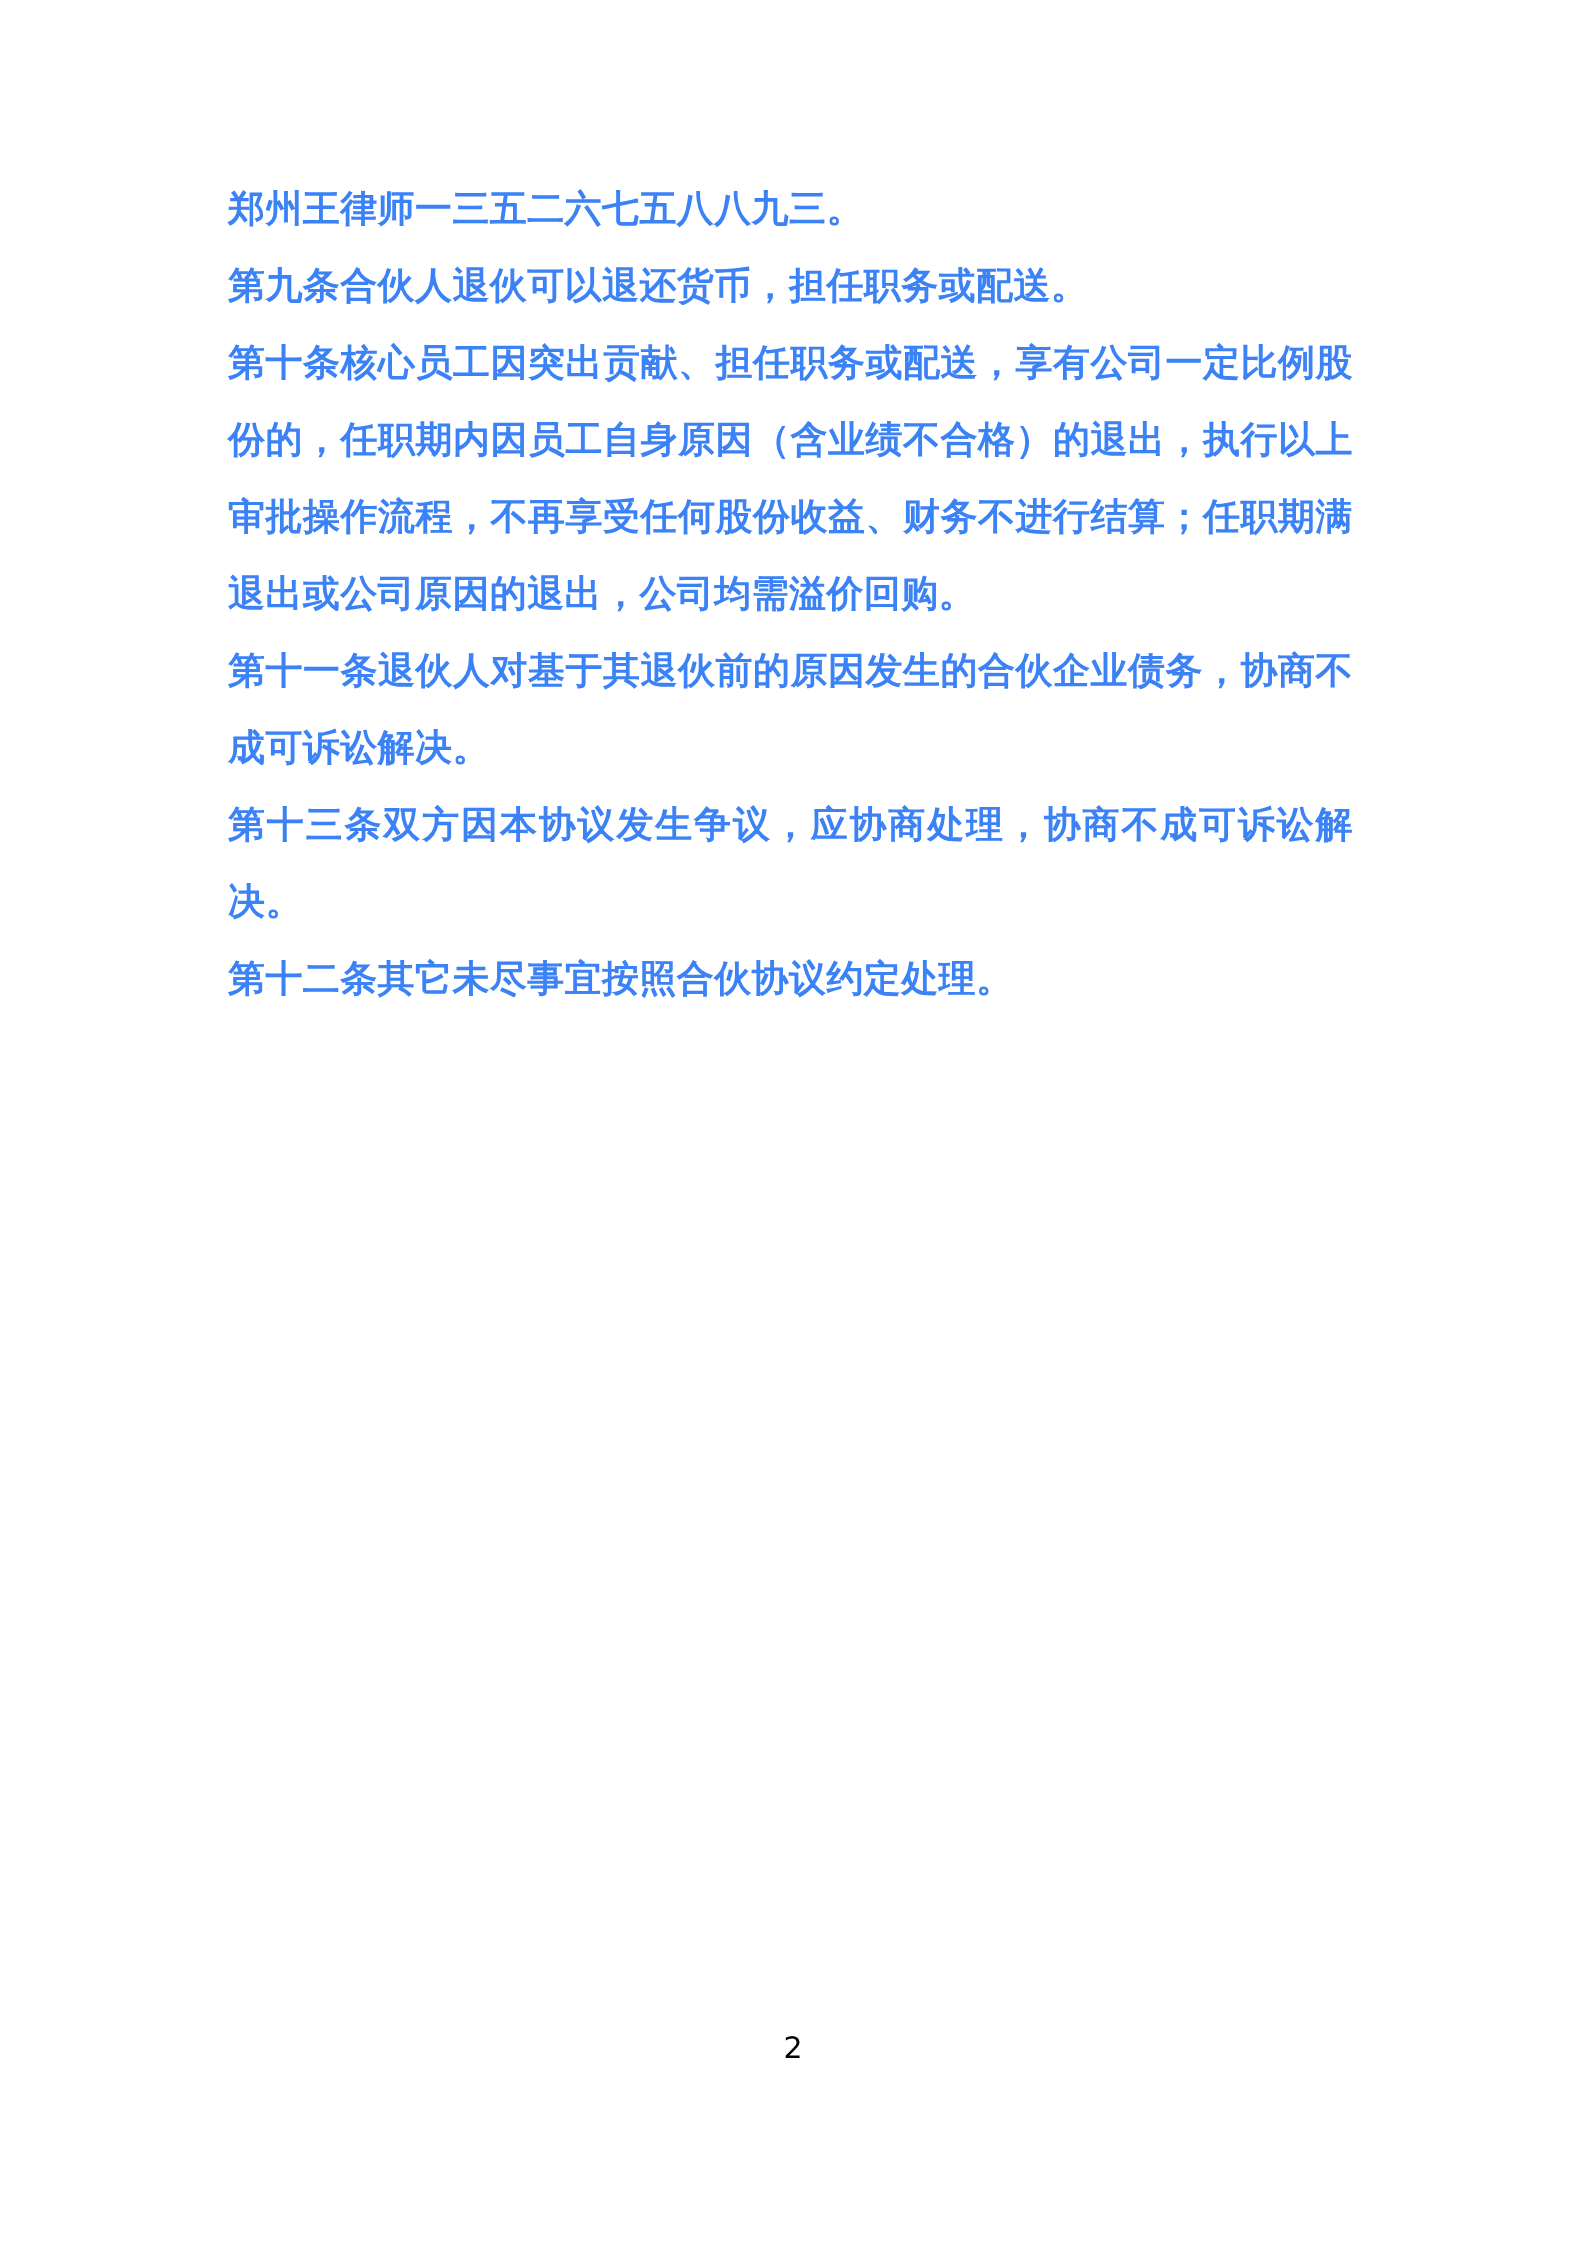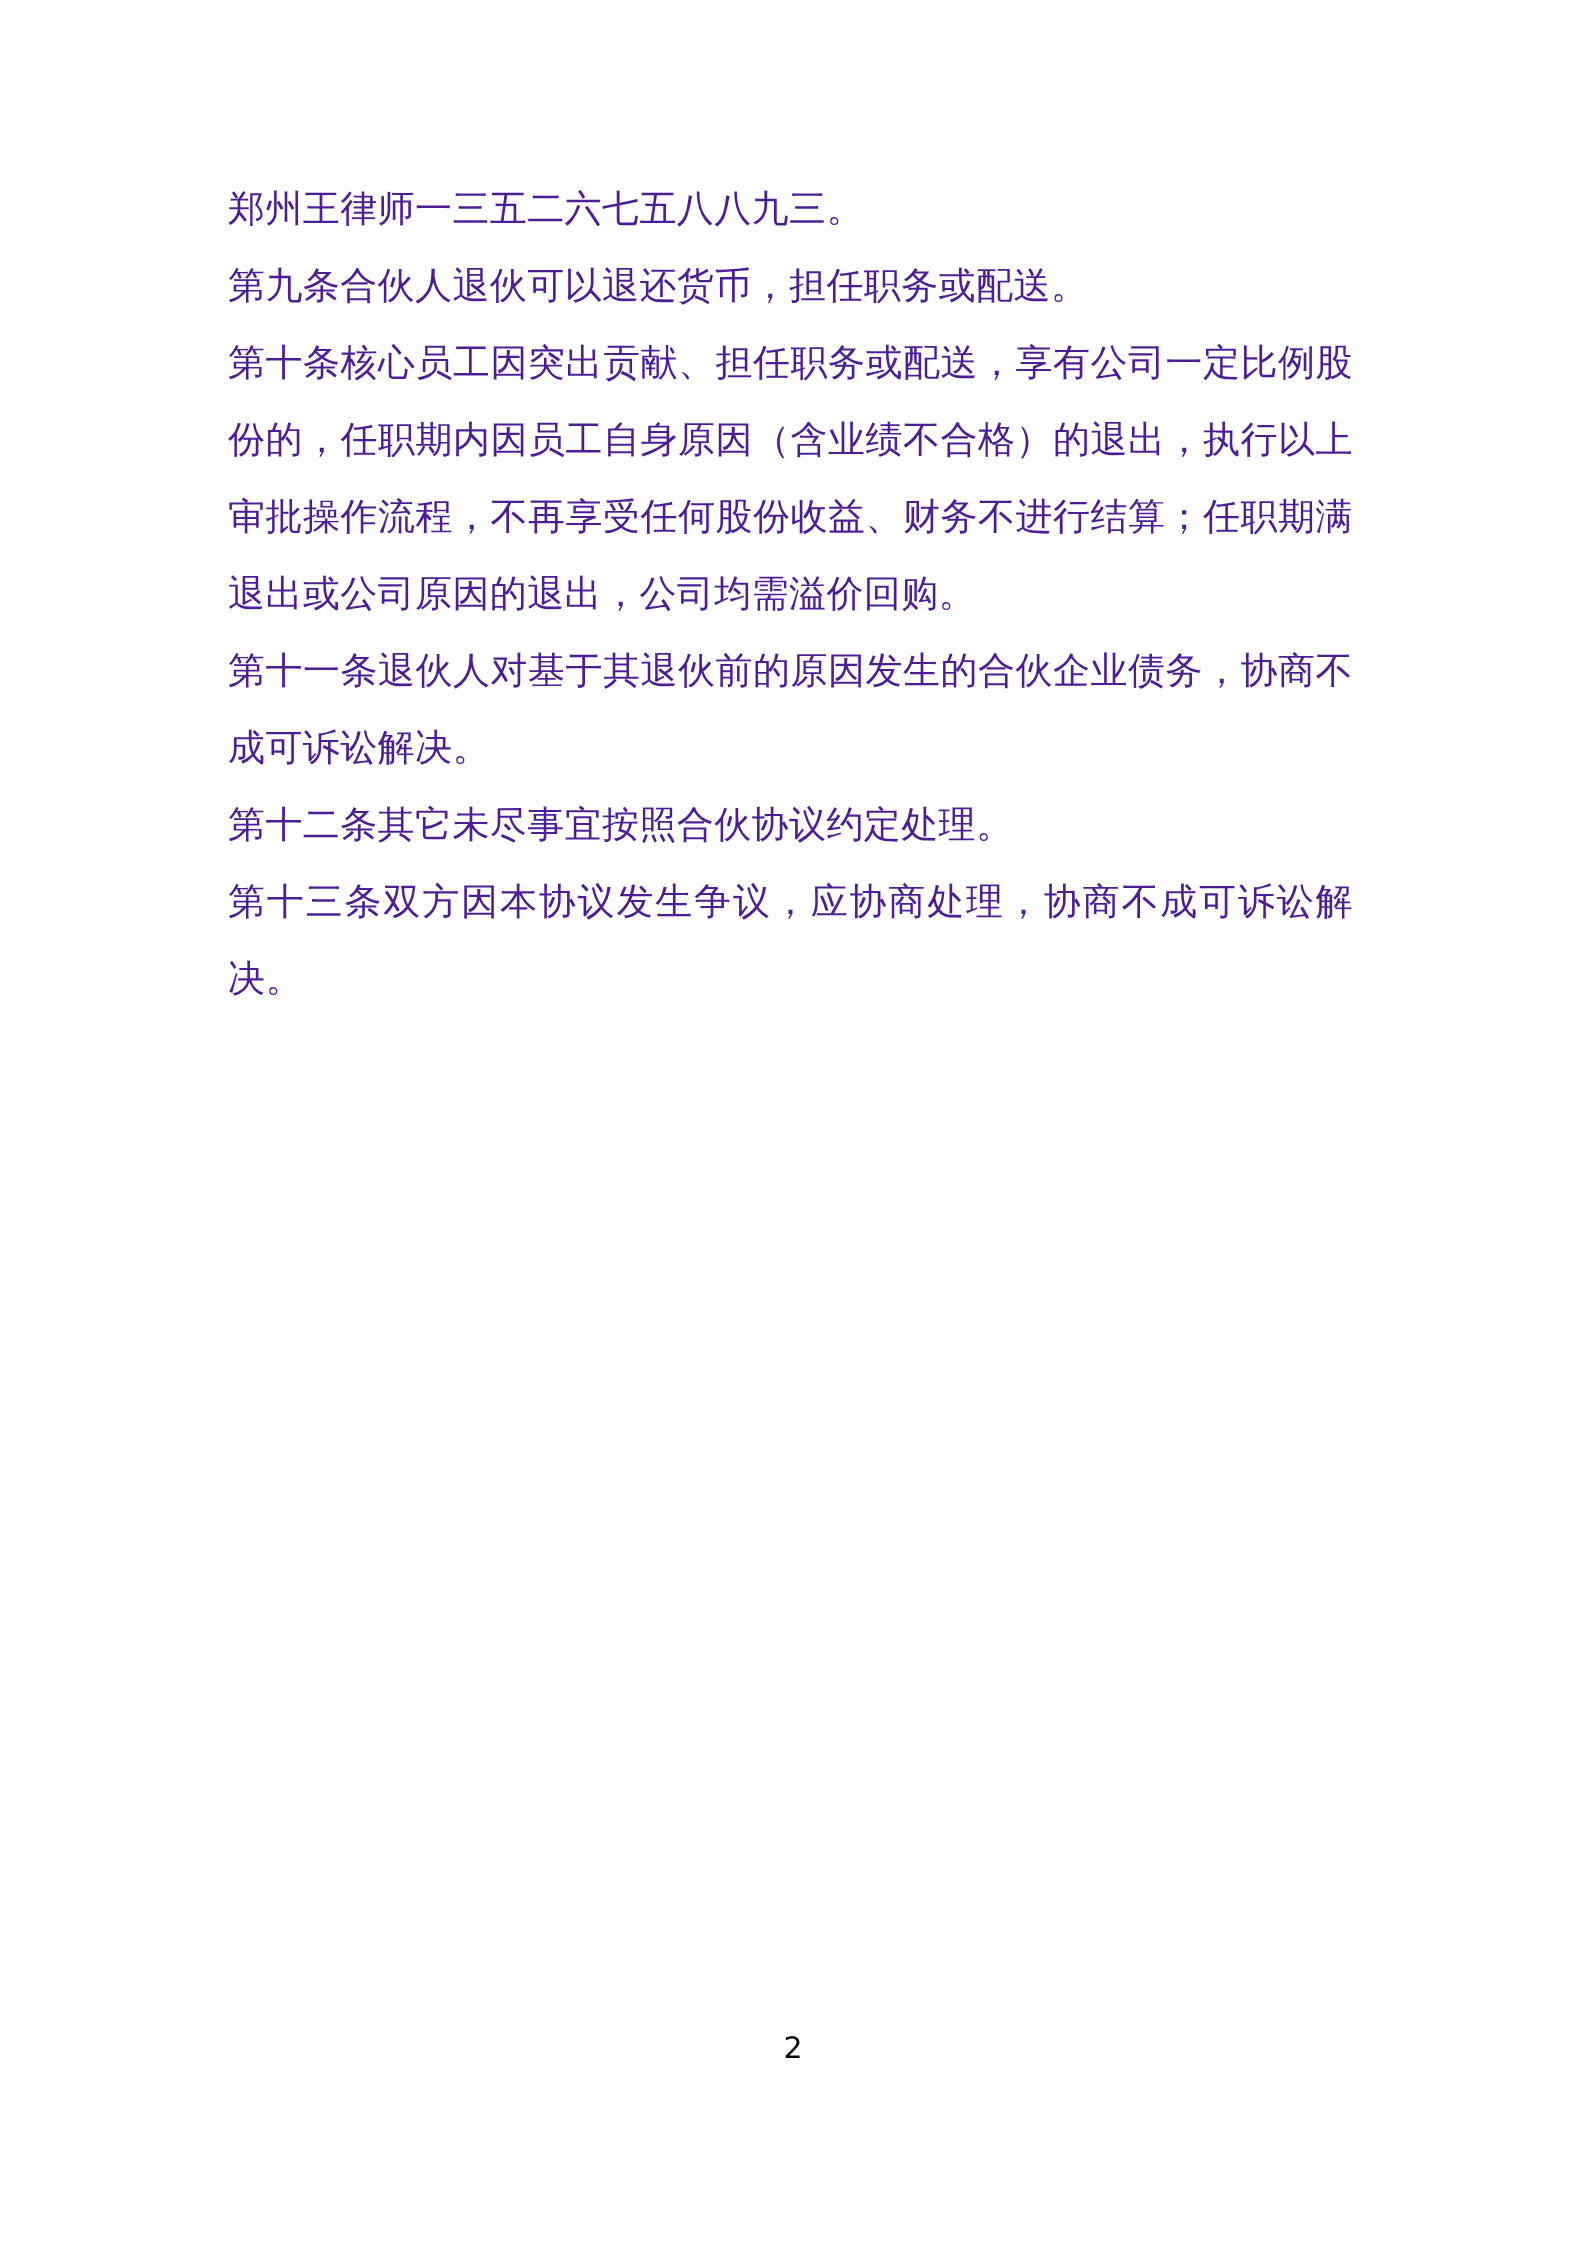--- a/index.html
+++ b/index.html
@@ -20,43 +20,43 @@
   }
   .content {
     position: absolute;
     left: 228px;
     top: 170px;
     width: 1140px;
   }
   .para {
     font-size: 37px;
     line-height: 77px;
-    color: #4c1d95;
+    color: #3b82f6;
     text-align: justify;
     text-justify: inter-ideograph;
     margin: 0 15px 0 0;
     letter-spacing: 0.4px;
-    font-weight: 400;
+    font-weight: 700;
   }
   .page-number {
     position: absolute;
     left: 0;
     right: 0;
     top: 2030px;
     text-align: center;
     font-size: 30px;
     color: #000000;
   }
 </style>
 </head>
 <body>
 
 <div class="page">
   <div class="content">
     <p class="para">郑州王律师一三五二六七五八八九三。</p>
     <p class="para">第九条合伙人退伙可以退还货币，担任职务或配送。</p>
     <p class="para">第十条核心员工因突出贡献、担任职务或配送，享有公司一定比例股份的，任职期内因员工自身原因（含业绩不合格）的退出，执行以上审批操作流程，不再享受任何股份收益、财务不进行结算；任职期满退出或公司原因的退出，公司均需溢价回购。</p>
     <p class="para">第十一条退伙人对基于其退伙前的原因发生的合伙企业债务，协商不成可诉讼解决。</p>
+    <p class="para">第十三条双方因本协议发生争议，应协商处理，协商不成可诉讼解决。</p>
     <p class="para">第十二条其它未尽事宜按照合伙协议约定处理。</p>
-    <p class="para">第十三条双方因本协议发生争议，应协商处理，协商不成可诉讼解决。</p>
   </div>
   <div class="page-number">2</div>
 </div>
 
 </body></html>

